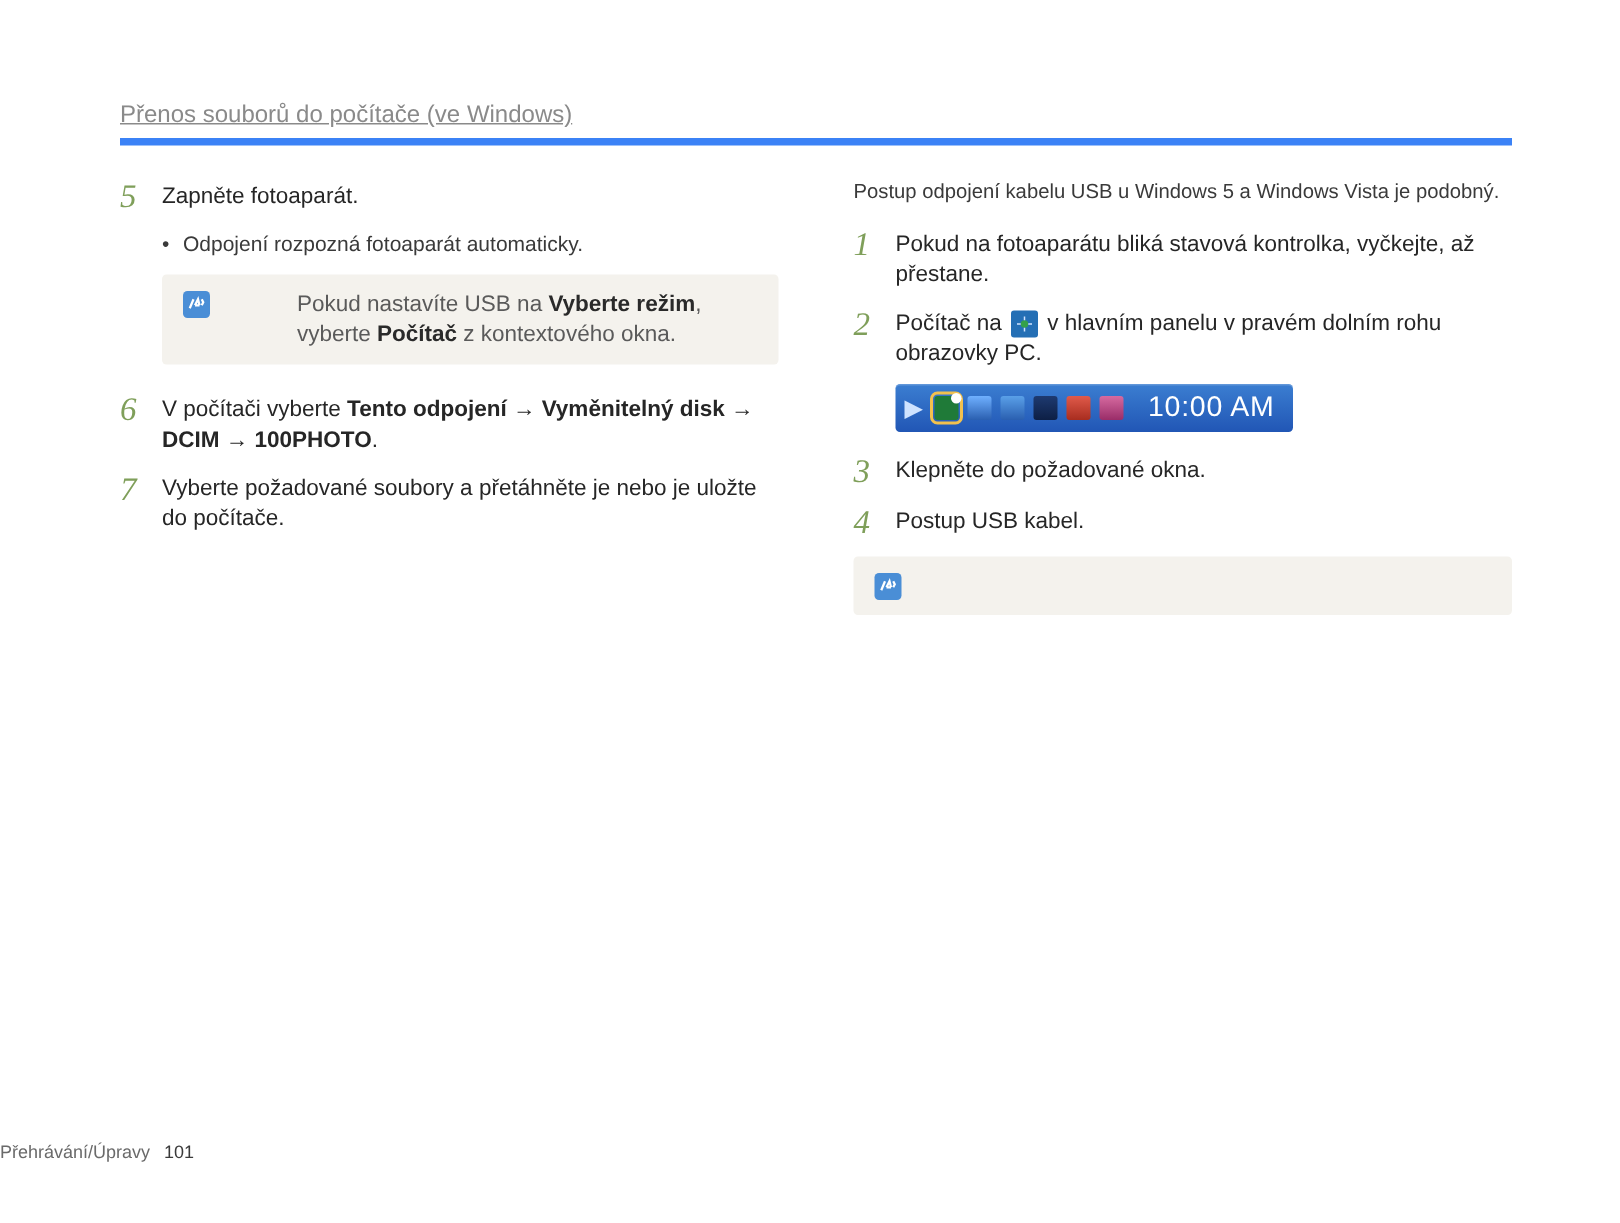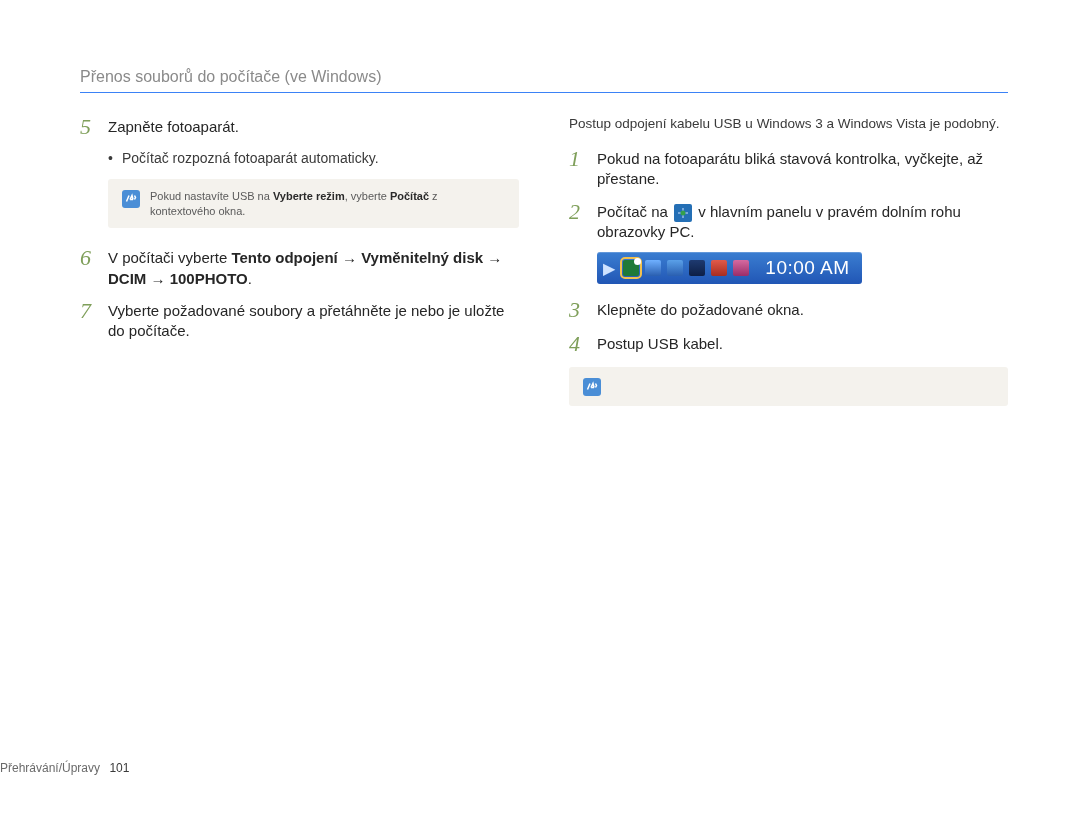--- a/index.html
+++ b/index.html
@@ -12,23 +12,24 @@
     color: #262626;
   }
   .page {
     padding: 68px 72px 0 80px;
     box-sizing: border-box;
   }
   .header-title {
     font-size: 16px;
     color: #8a8a8a;
     padding-bottom: 6px;
-    border-bottom: 1px solid #3b82f6;
+    border-bottom: 5px solid #3b82f6;
     margin-bottom: 22px;
     font-weight: 400;
+    text-decoration: underline;
   }
   .columns {
     display: flex;
     gap: 50px;
   }
   .col {
     flex: 1;
     min-width: 0;
   }
   .step {
@@ -92,23 +93,24 @@
     color: #fff;
     flex-shrink: 0;
     display: inline-flex;
     align-items: center;
     justify-content: center;
     font-size: 12px;
     margin-top: 1px;
   }
   .note-icon svg { width: 12px; height: 12px; }
   .note-text {
-    font-size: 11px;
+    font-size: 15px;
     color: #5a5a5a;
     line-height: 1.35;
+    margin-left: 48px;
   }
   .note-text b { color: #2a2a2a; }
   .section-heading {
     font-size: 22px;
     color: #2f79c4;
     margin: 0 0 6px 0;
     font-weight: 400;
   }
   .section-intro {
     font-size: 13.5px;
@@ -197,21 +199,21 @@
   <div class="columns">
 
     <div class="col">
 
       <div class="step">
         <div class="step-num">5</div>
         <div class="step-body">Zapněte fotoaparát.</div>
       </div>
 
       <ul class="bullet">
-        <li>Počítač rozpozná fotoaparát automaticky.</li>
+        <li>Odpojení rozpozná fotoaparát automaticky.</li>
       </ul>
 
       <div class="note-box">
         <span class="note-icon">
           <svg viewBox="0 0 24 24" fill="none" stroke="#fff" stroke-width="3">
               <path d="M3 17 L8 5 M10 13 L14 5 16 13 M10 13 h6 M19 5 l2 4 -2 4"></path>
             </svg>
         </span>
         <span class="note-text">
           <span>Pokud nastavíte USB na </span><b>Vyberte režim</b><span>, vyberte </span><b>Počítač</b><span> z kontextového okna.</span>
@@ -227,21 +229,21 @@
 
       <div class="step">
         <div class="step-num">7</div>
         <div class="step-body">Vyberte požadované soubory a přetáhněte je nebo je uložte do počítače.</div>
       </div>
 
     </div>
 
     <div class="col">
 
-      <div class="section-intro">Postup odpojení kabelu USB u Windows 3 a Windows Vista je podobný.</div>
+      <div class="section-intro">Postup odpojení kabelu USB u Windows 5 a Windows Vista je podobný.</div>
 
       <div class="step">
         <div class="step-num">1</div>
         <div class="step-body">Pokud na fotoaparátu bliká stavová kontrolka, vyčkejte, až přestane.</div>
       </div>
 
       <div class="step">
         <div class="step-num">2</div>
         <div class="step-body">
           <span>Počítač na </span>

